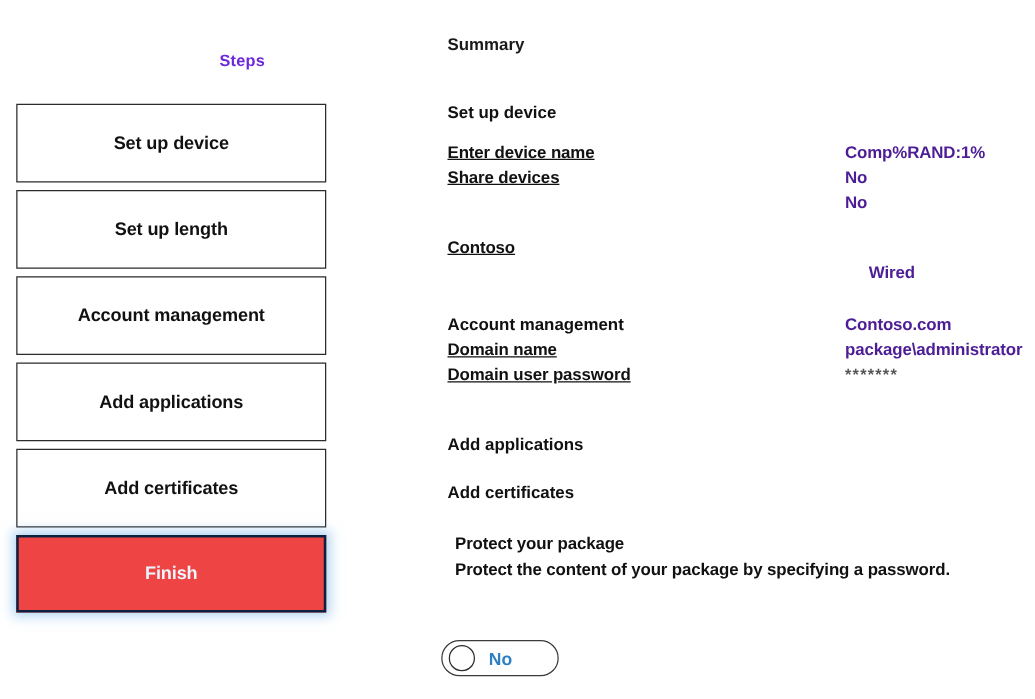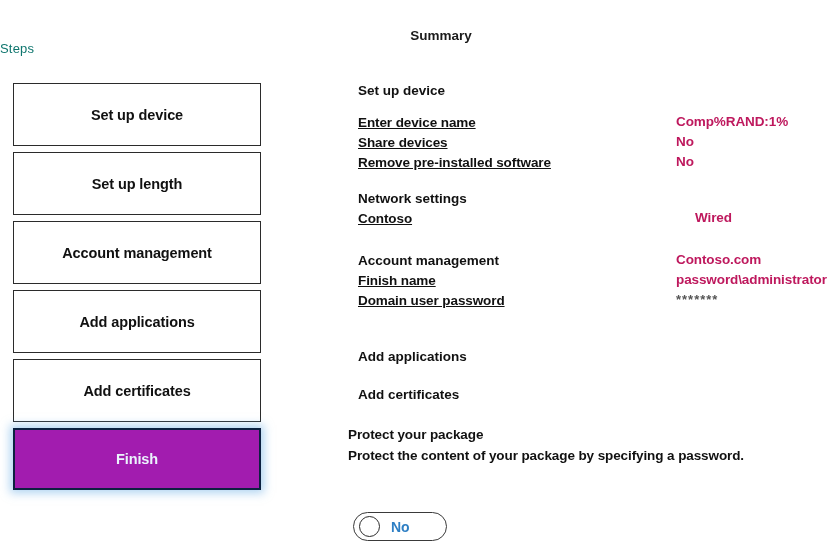--- a/index.html
+++ b/index.html
@@ -23,25 +23,25 @@
     left: 0;
     top: 0;
     width: 300px;
     height: 559px;
   }
   #steps-title {
     position: absolute;
     left: 0;
     top: 41px;
     width: 212px;
-    text-align: left;
+    text-align: right;
     font-size: 13px;
-    font-weight: normal;
+    font-weight: bold;
     letter-spacing: 0.2px;
-    color: #0f766e;
+    color: #6d28d9;
   }
   #steps-list {
     position: absolute;
     left: 13px;
     top: 83px;
     width: 248px;
   }
   .step-box {
     position: relative;
     box-sizing: border-box;
@@ -54,21 +54,21 @@
     align-items: center;
     justify-content: center;
   }
   .step-label {
     font-size: 14.5px;
     font-weight: bold;
     color: #111111;
     letter-spacing: -0.1px;
   }
   .step-box.finish {
-    background: #a21caf;
+    background: #ef4444;
     border: 2.5px solid #0c2140;
     box-shadow: 0 0 9px 3px rgba(110,175,230,0.55);
     height: 62px;
   }
   .step-box.finish .step-label {
     color: #eaf4fc;
     font-size: 14.5px;
   }
 
   
@@ -77,21 +77,21 @@
     left: 300px;
     top: 0;
     width: 528px;
     height: 559px;
   }
   #summary-title {
     position: absolute;
     left: 58px;
     top: 28px;
     width: 166px;
-    text-align: center;
+    text-align: left;
     font-size: 13.5px;
     font-weight: bold;
     color: #1a1a1a;
   }
 
   .sum-group {
     position: absolute;
     left: 58px;
   }
   .sum-row {
@@ -115,21 +115,21 @@
   .values-col {
     position: absolute;
     left: 318px;
     top: 0;
   }
   .sum-value {
     height: 20px;
     line-height: 20px;
     font-size: 13.5px;
     font-weight: bold;
-    color: #be185d;
+    color: #4c1d95;
     white-space: nowrap;
     letter-spacing: -0.1px;
   }
   .sum-value.masked {
     font-size: 13px;
     color: #555555;
     letter-spacing: 1px;
   }
 
   
@@ -141,21 +141,21 @@
 
   #grp-device .values-col   { top: 32px; }
   #grp-network .values-col  { top: 20px; margin-left: 19px; }
   #grp-account .values-col  { top: 0px; }
 
   .gap-row { height: 12px; }
 
   
   #protect-block {
     position: absolute;
-    left: 48px;
+    left: 64px;
     top: 424px;
   }
   #protect-block div {
     font-size: 13.5px;
     font-weight: bold;
     color: #111111;
     height: 21px;
     line-height: 21px;
     white-space: nowrap;
     letter-spacing: -0.1px;
@@ -235,55 +235,49 @@
     <div class="sum-row">
       <span class="sum-heading">Set up device</span>
     </div>
     <div class="gap-row"></div>
     <div class="sum-row">
       <span class="sum-label">Enter device name</span>
     </div>
     <div class="sum-row">
       <span class="sum-label">Share devices</span>
     </div>
-    <div class="sum-row">
-      <span class="sum-label">Remove pre-installed software</span>
-    </div>
     <div class="values-col">
       <div class="sum-value">Comp%RAND:1%</div>
       <div class="sum-value">No</div>
       <div class="sum-value">No</div>
     </div>
   </div>
 
   <div class="sum-group" id="grp-network">
     <div class="sum-row">
-      <span class="sum-heading">Network settings</span>
-    </div>
-    <div class="sum-row">
       <span class="sum-label">Contoso</span>
     </div>
     <div class="values-col">
       <div class="sum-value">Wired</div>
     </div>
   </div>
 
   <div class="sum-group" id="grp-account">
     <div class="sum-row">
       <span class="sum-heading">Account management</span>
     </div>
     <div class="sum-row">
-      <span class="sum-label">Finish name</span>
+      <span class="sum-label">Domain name</span>
     </div>
     <div class="sum-row">
       <span class="sum-label">Domain user password</span>
     </div>
     <div class="values-col">
       <div class="sum-value">Contoso.com</div>
-      <div class="sum-value">password\administrator</div>
+      <div class="sum-value">package\administrator</div>
       <div class="sum-value masked">*******</div>
     </div>
   </div>
 
   <div class="sum-group" id="grp-apps">
     <div class="sum-row">
       <span class="sum-heading">Add applications</span>
     </div>
   </div>
 

